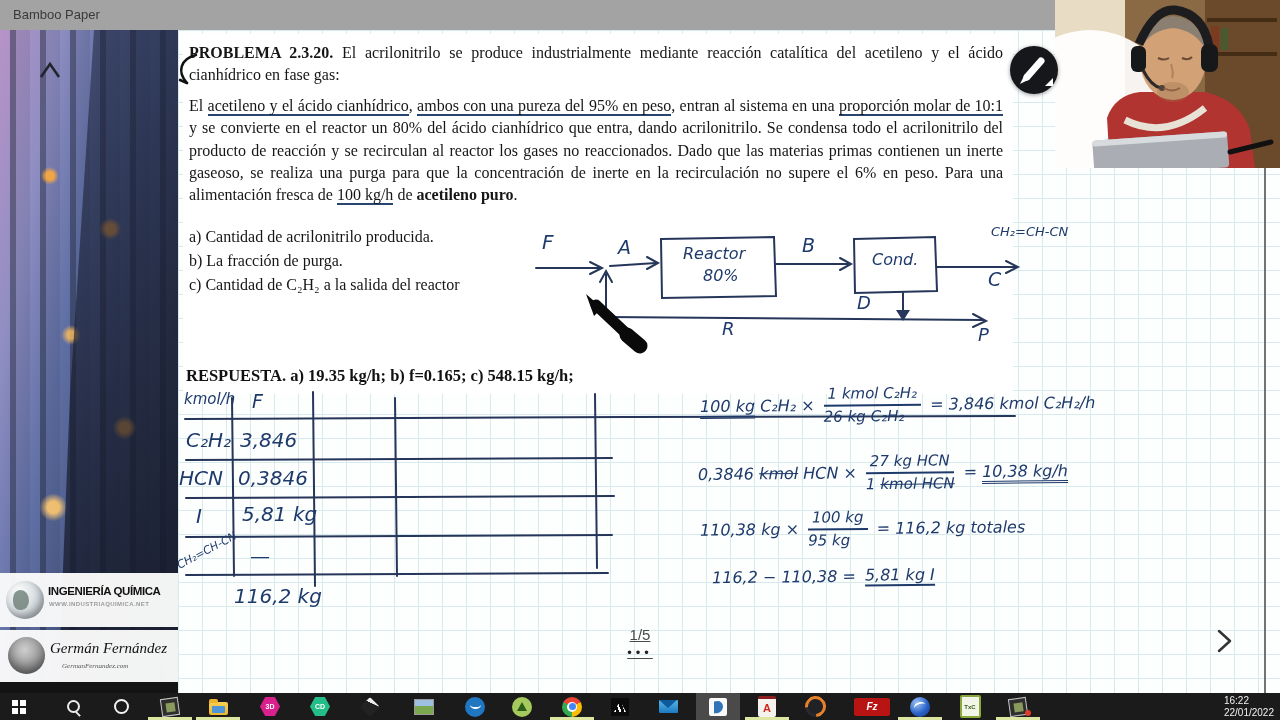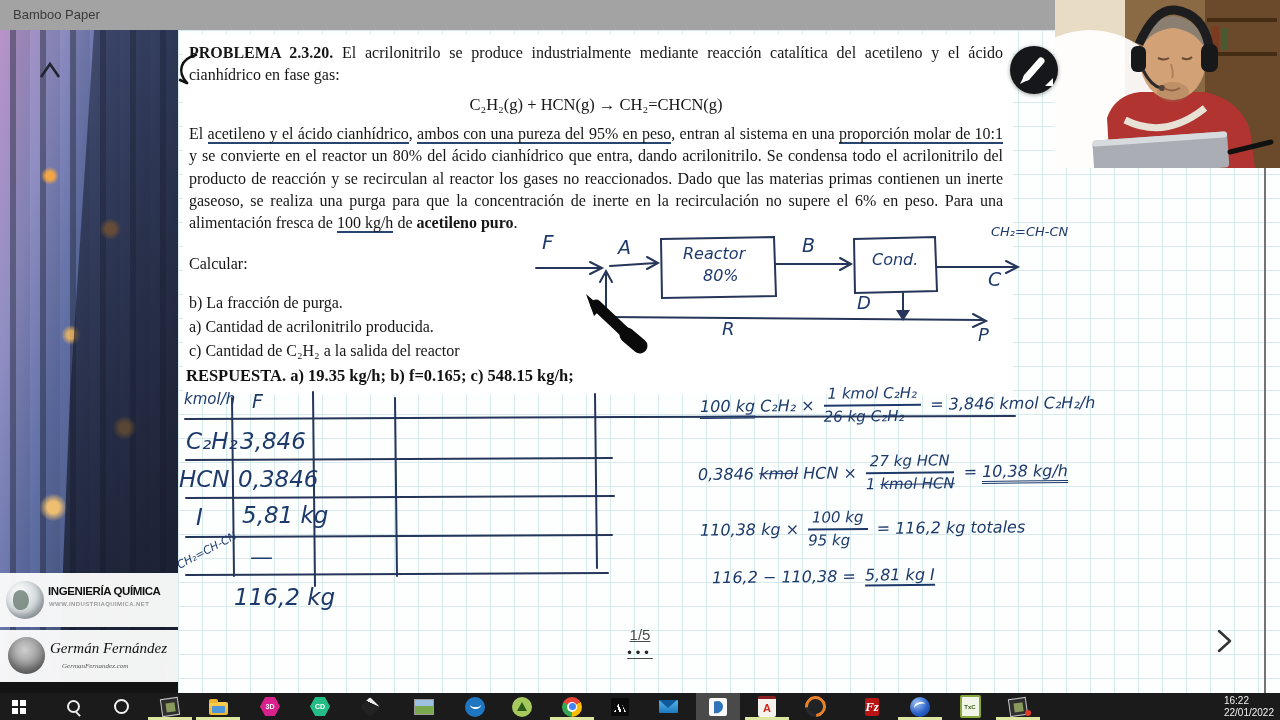--- a/index.html
+++ b/index.html
@@ -52,21 +52,21 @@
   .u{border-bottom:2px solid #27456e;}
   .equation{margin-top:8px;text-align:center;font-size:16.5px;}
   .para2{margin-top:8px;}
   .calcular{margin-top:20px;font-size:16px;}
   .items{margin-top:18px;font-size:16px;line-height:1.5;width:420px;}
   .respuesta{position:absolute;left:186px;top:366px;z-index:3;font-family:"Liberation Serif",serif;
              font-weight:bold;font-size:16.5px;color:#111;}
   
   .hw{font-family:"DejaVu Sans",sans-serif;font-style:italic;color:#1e3a6b;}
   .ink-layer{position:absolute;z-index:3;}
-  .wt-label{position:absolute;white-space:nowrap;font-size:23px;}
+  .wt-label{position:absolute;white-space:nowrap;font-size:20px;}
   .calc{position:absolute;z-index:3;display:flex;align-items:center;gap:9px;font-size:16px;white-space:nowrap;transform:rotate(-.6deg);}
   .frac{display:inline-flex;flex-direction:column;align-items:flex-start;font-size:15px;line-height:1.25;}
   .frac .num{border-bottom:2px solid #1e3a6b;padding:0 4px 1px;}
   .frac .den{padding-top:1px;}
   .u2{border-bottom:3px double #1e3a6b;}
   .uu{border-bottom:2px solid #1e3a6b;}
   .strike{text-decoration:line-through;}
   
   .pager{position:absolute;left:600px;top:626px;width:80px;text-align:center;z-index:3;color:#4a4a4a;text-decoration:underline;}
   .pager .pg{font-size:15px;}
@@ -108,21 +108,21 @@
   .chrome span{width:10px;height:10px;border-radius:50%;background:#fff;display:flex;align-items:center;justify-content:center;}
   .chrome span span{width:7px;height:7px;border-radius:50%;background:#4285f4;}
   .corsair{width:18px;height:18px;background:#0b0b0b;display:flex;align-items:center;justify-content:center;}
   .corsair span{width:12px;height:11px;background:repeating-linear-gradient(70deg,#fff 0 2px,transparent 2px 5px);clip-path:polygon(0 100%,50% 0,100% 100%);}
   .mail{width:19px;height:13px;background:linear-gradient(180deg,#58b7e8,#1c78c0);position:relative;border-radius:1px;}
   .mail::before{content:"";position:absolute;left:0;top:0;width:0;height:0;border-left:9.5px solid transparent;border-right:9.5px solid transparent;border-top:8px solid #0f5a9c;}
   .bamboo{width:18px;height:18px;background:#fafafa;border-radius:2px;display:flex;align-items:center;justify-content:center;}
   .bamboo span{width:9px;height:12px;background:#2f73b8;border-radius:1px 6px 6px 1px;transform:skewY(-6deg);}
   .acrobat{width:18px;height:18px;background:#f5f2ee;border-top:3px solid #8a1f1f;border-radius:2px;display:flex;align-items:center;justify-content:center;font-weight:bold;font-size:11px;color:#cf2418;}
   .oring{width:15px;height:15px;border-radius:50%;border:3px solid #e8822a;border-bottom-color:#2a2a2e;background:#202226;transform:rotate(40deg);}
-  .fz{width:14px;height:18px;background:#b81414;border-radius:2px;display:flex;align-items:center;justify-content:center;font-weight:bold;font-style:italic;font-size:13px;color:#fff;font-family:Liberation Serif, serif;}
+  .fz{width:36px;height:18px;background:#b81414;border-radius:2px;display:flex;align-items:center;justify-content:center;font-weight:bold;font-style:italic;font-size:10px;color:#fff;}
   .sphere{width:20px;height:20px;border-radius:50%;background:radial-gradient(circle at 35% 30%,#9fc4f8,#2a62c8 55%,#123a8a);display:flex;align-items:center;justify-content:center;}
   .sphere span{width:12px;height:7px;border-top:2px solid #fff;border-radius:50%;transform:rotate(-18deg);}
   .txc{width:17px;height:19px;background:#f2f6e8;border:2px solid #8aa83c;border-radius:2px;display:flex;align-items:center;justify-content:center;font-size:6px;font-weight:bold;color:#3a5a1a;}
 </style>
 </head>
 <body>
 
 <div class="titlebar">
   <span class="app">Bamboo Paper</span>
 </div>
@@ -144,26 +144,24 @@
   </div>
   <div class="sb-bottom"></div>
 </div>
 <svg class="sb-home" width="24" height="24">
   <polyline points="3,19 12,6 21,19" fill="none" stroke="#20242c" stroke-width="2.5"></polyline>
 </svg>
 
 <div class="doc">
   <div class="doc-inner">
     <p class="para"><span class="b">PROBLEMA 2.3.20.</span><span>  El acrilonitrilo se produce industrialmente mediante reacción catalítica del acetileno y el ácido cianhídrico en fase gas:</span></p>
-    <div class="equation">C₂H₂(g) +  HCN(g)  →  CH₂=CHCN(g)</div>
     <p class="para para2"><span>El </span><span class="u">acetileno y el ácido cianhídrico</span><span>, </span><span class="u">ambos con una pureza del 95% en peso</span><span>, entran al sistema en una </span><span class="u">proporción molar de 10:1</span><span> y se convierte en el reactor un 80% del ácido cianhídrico que entra, dando acrilonitrilo. Se condensa todo el acrilonitrilo del producto de reacción y se recirculan al reactor los gases no reaccionados. Dado que las materias primas contienen un inerte gaseoso, se realiza una purga para que la concentración de inerte en la recirculación no supere el 6% en peso. Para una alimentación fresca de </span><span class="u">100 kg/h</span><span> de </span><span class="b">acetileno puro</span><span>.</span></p>
-    <div class="calcular">Calcular:</div>
     <div class="items">
+      <div>a) Cantidad de acrilonitrilo producida.</div>
       <div>b) La fracción de purga.</div>
-      <div>a) Cantidad de acrilonitrilo producida.</div>
       <div>c) Cantidad de C₂H₂ a la salida del reactor</div>
     </div>
   </div>
 </div>
 <div class="respuesta">RESPUESTA. a) 19.35 kg/h; b) f=0.165; c) 548.15 kg/h;</div>
 
 <svg class="ink-layer" style="left:172px;top:50px;" width="28" height="38">
   <path d="M24,5 C8,9 5,22 15,33" fill="none" stroke="#111" stroke-width="2.5" stroke-linecap="round"></path>
   <path d="M15,33 L8,30" fill="none" stroke="#111" stroke-width="2.5" stroke-linecap="round"></path>
 </svg>

